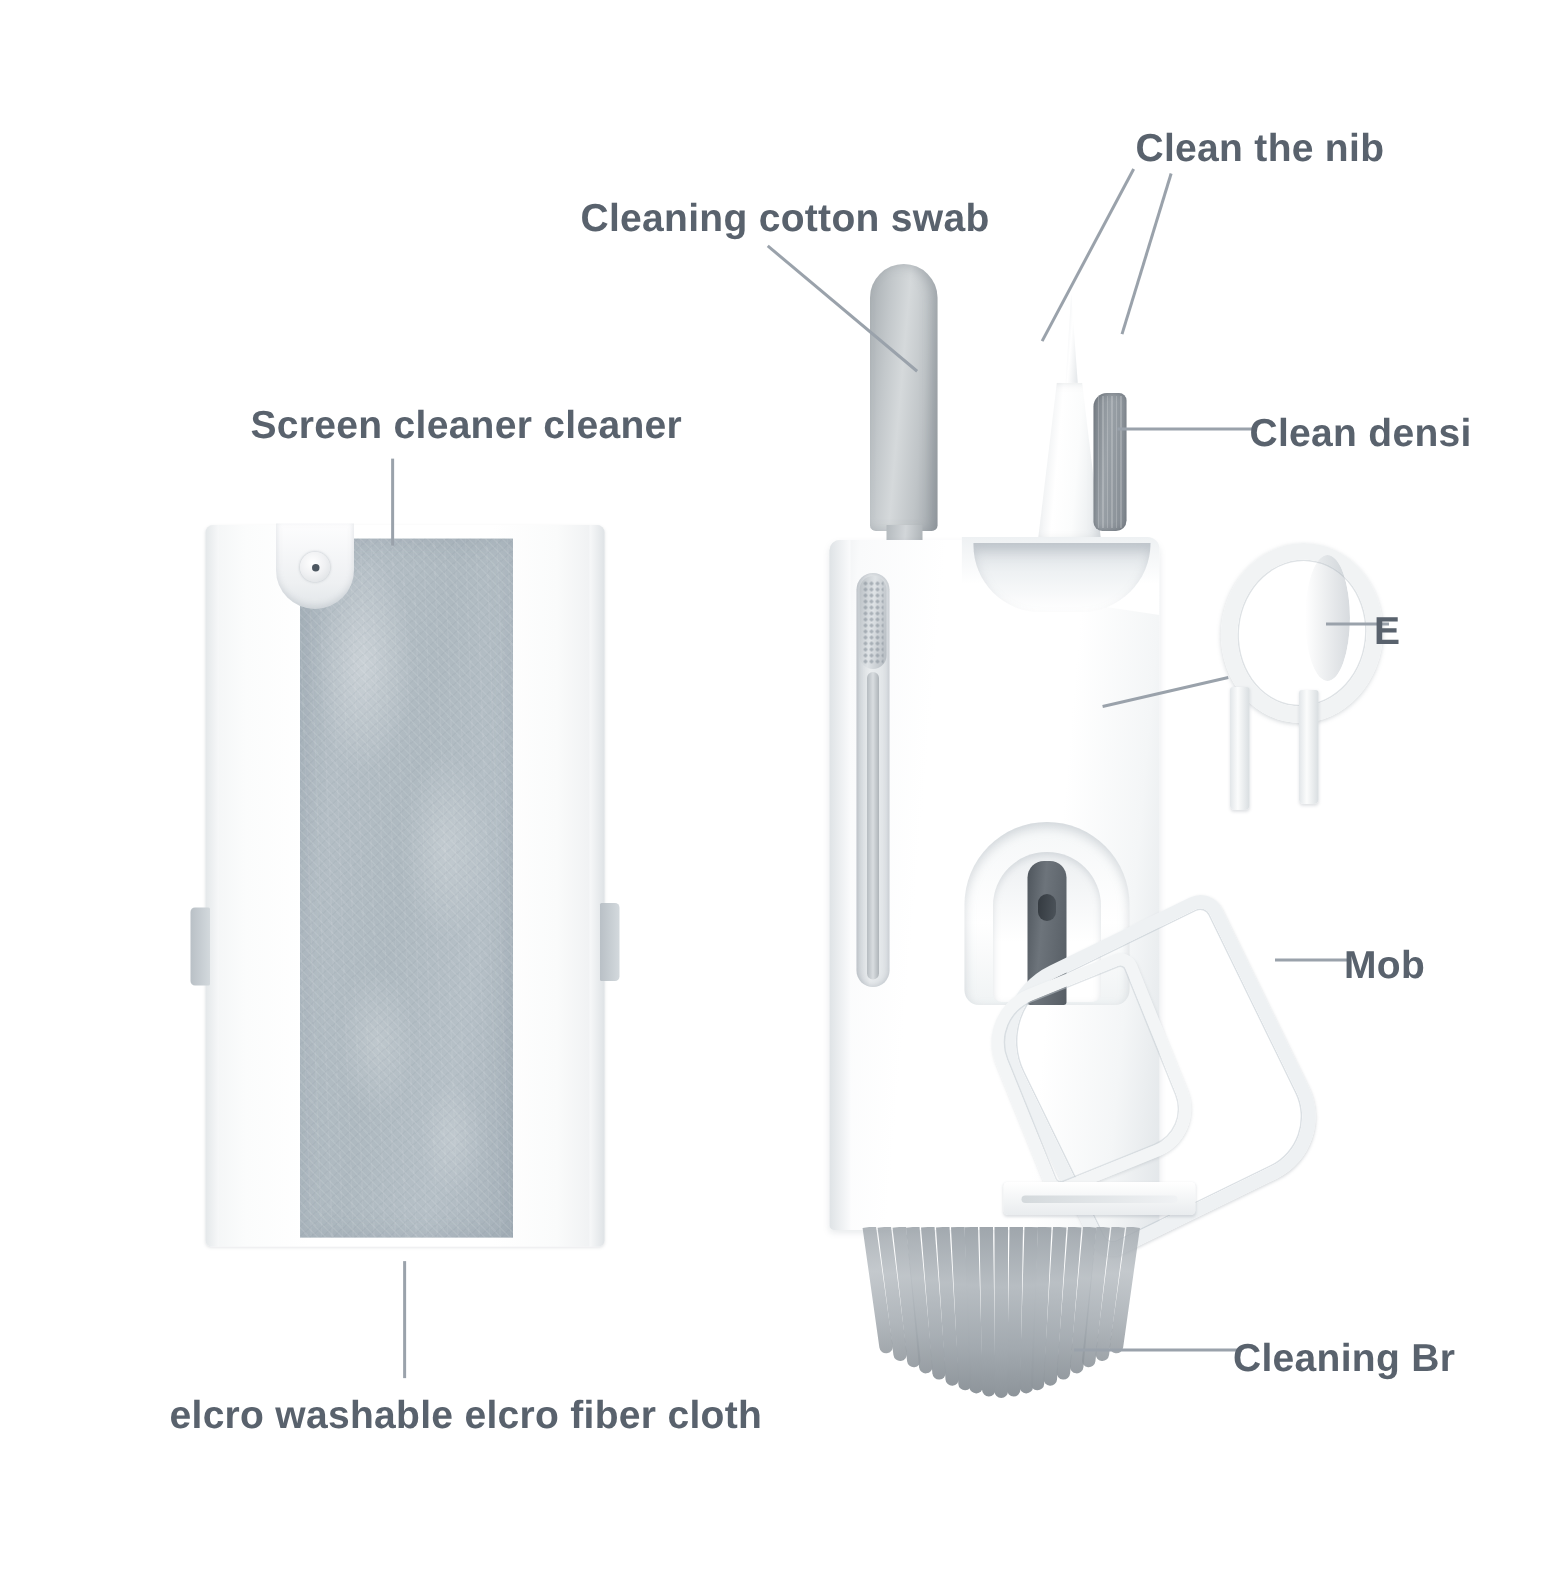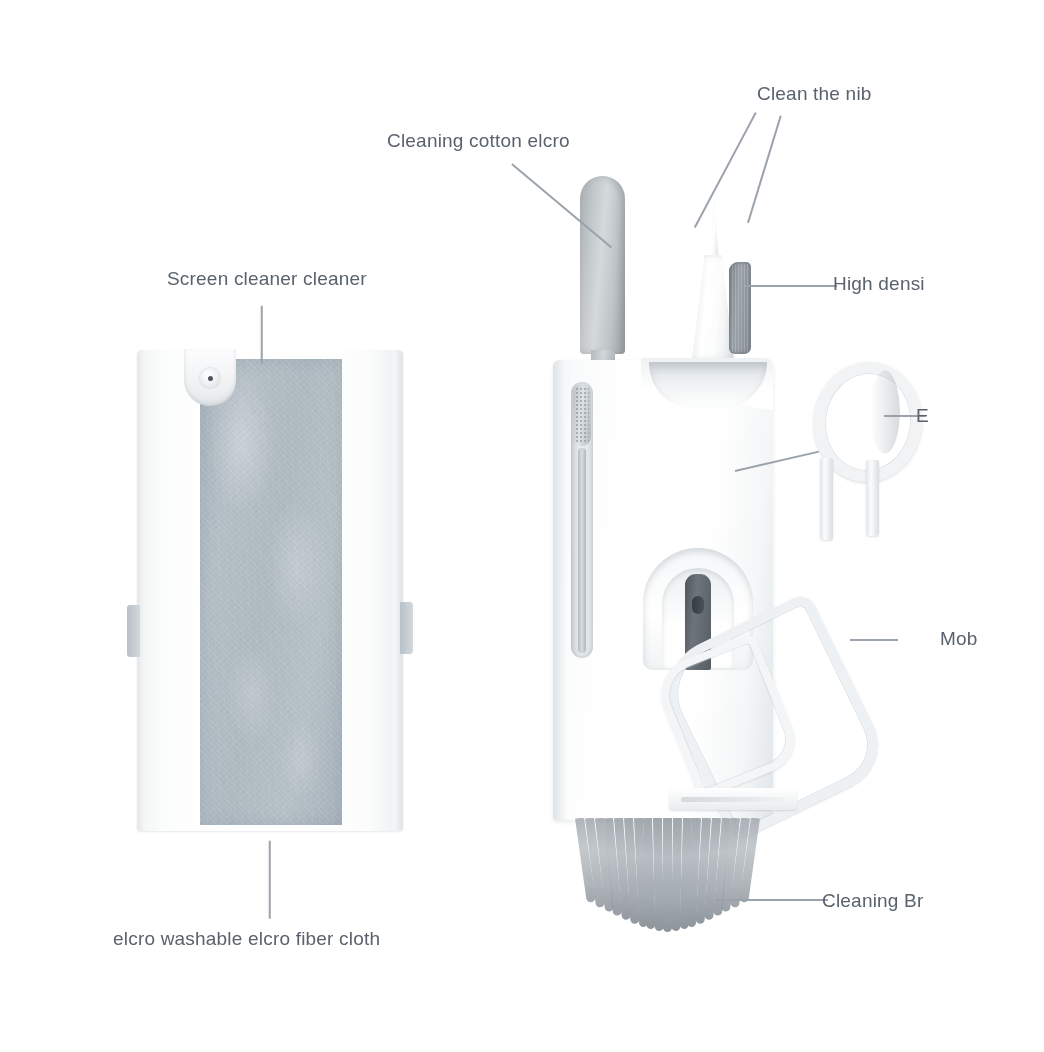--- a/index.html
+++ b/index.html
@@ -1,26 +1,26 @@
 <!DOCTYPE html>
 <html><head>
 <meta charset="utf-8">
 <style>
   html,body{margin:0;padding:0;background:#ffffff;}
   body{width:1044px;height:1052px;overflow:hidden;font-family:"Liberation Sans",sans-serif;}
   .stage{position:relative;width:1044px;height:1052px;background:#ffffff;overflow:hidden;}
 
   
-  .lbl{position:absolute;color:#59626d;font-size:19px;font-weight:400;letter-spacing:.2px;white-space:nowrap;font-family:"Liberation Sans",sans-serif;}
+  .lbl{position:absolute;color:#59626d;font-size:26px;font-weight:700;letter-spacing:.2px;white-space:nowrap;font-family:"Liberation Sans",sans-serif;}
   #lbl-swab{left:387px;top:130px;}
   #lbl-nib{left:757px;top:83px;}
   #lbl-nozzle{left:167px;top:268px;}
   #lbl-highdens{left:833px;top:273px;}
   #lbl-keycap{left:916px;top:405px;}
-  #lbl-holder{left:940px;top:628px;}
+  #lbl-holder{left:896px;top:628px;}
   #lbl-brush{left:822px;top:890px;}
   #lbl-cloth{left:113px;top:928px;}
 
   
   .leader{position:absolute;background:#9aa2ab;transform-origin:0 50%;height:1.5px;}
 
   
   #cloth-case{position:absolute;left:137px;top:350px;width:266px;height:481px;}
   .case-shell{position:absolute;inset:0;background:
      linear-gradient(90deg,#f2f4f5 0%,#fbfcfc 10%,#ffffff 26%,#ffffff 72%,#fafbfb 88%,#eceef0 100%);
@@ -228,21 +228,21 @@
   <div class="leader" style="left:756px;top:112px;width:130px;transform:rotate(118deg);"></div>
   <div class="leader" style="left:781px;top:115px;width:112px;transform:rotate(107deg);"></div>
   <div class="leader" style="left:745px;top:285px;width:92px;transform:rotate(0deg);"></div>
   <div class="leader" style="left:884px;top:415px;width:42px;transform:rotate(0deg);"></div>
   <div class="leader" style="left:735px;top:470px;width:86px;transform:rotate(-13deg);"></div>
   <div class="leader" style="left:850px;top:639px;width:48px;transform:rotate(0deg);"></div>
   <div class="leader" style="left:716px;top:899px;width:112px;transform:rotate(0deg);"></div>
   <div class="leader" style="left:270px;top:840px;width:78px;transform:rotate(90deg);"></div>
 
   <div class="lbl" id="lbl-nozzle">Screen cleaner cleaner</div>
-  <div class="lbl" id="lbl-swab">Cleaning cotton elcro</div>
+  <div class="lbl" id="lbl-swab">Cleaning cotton swab</div>
   <div class="lbl" id="lbl-nib">Clean the nib</div>
-  <div class="lbl" id="lbl-highdens">High densi</div>
+  <div class="lbl" id="lbl-highdens">Clean densi</div>
   <div class="lbl" id="lbl-keycap">E</div>
   <div class="lbl" id="lbl-holder">Mob</div>
   <div class="lbl" id="lbl-brush">Cleaning Br</div>
   <div class="lbl" id="lbl-cloth">elcro washable elcro fiber cloth</div>
 
 </div>
 
 </body></html>

